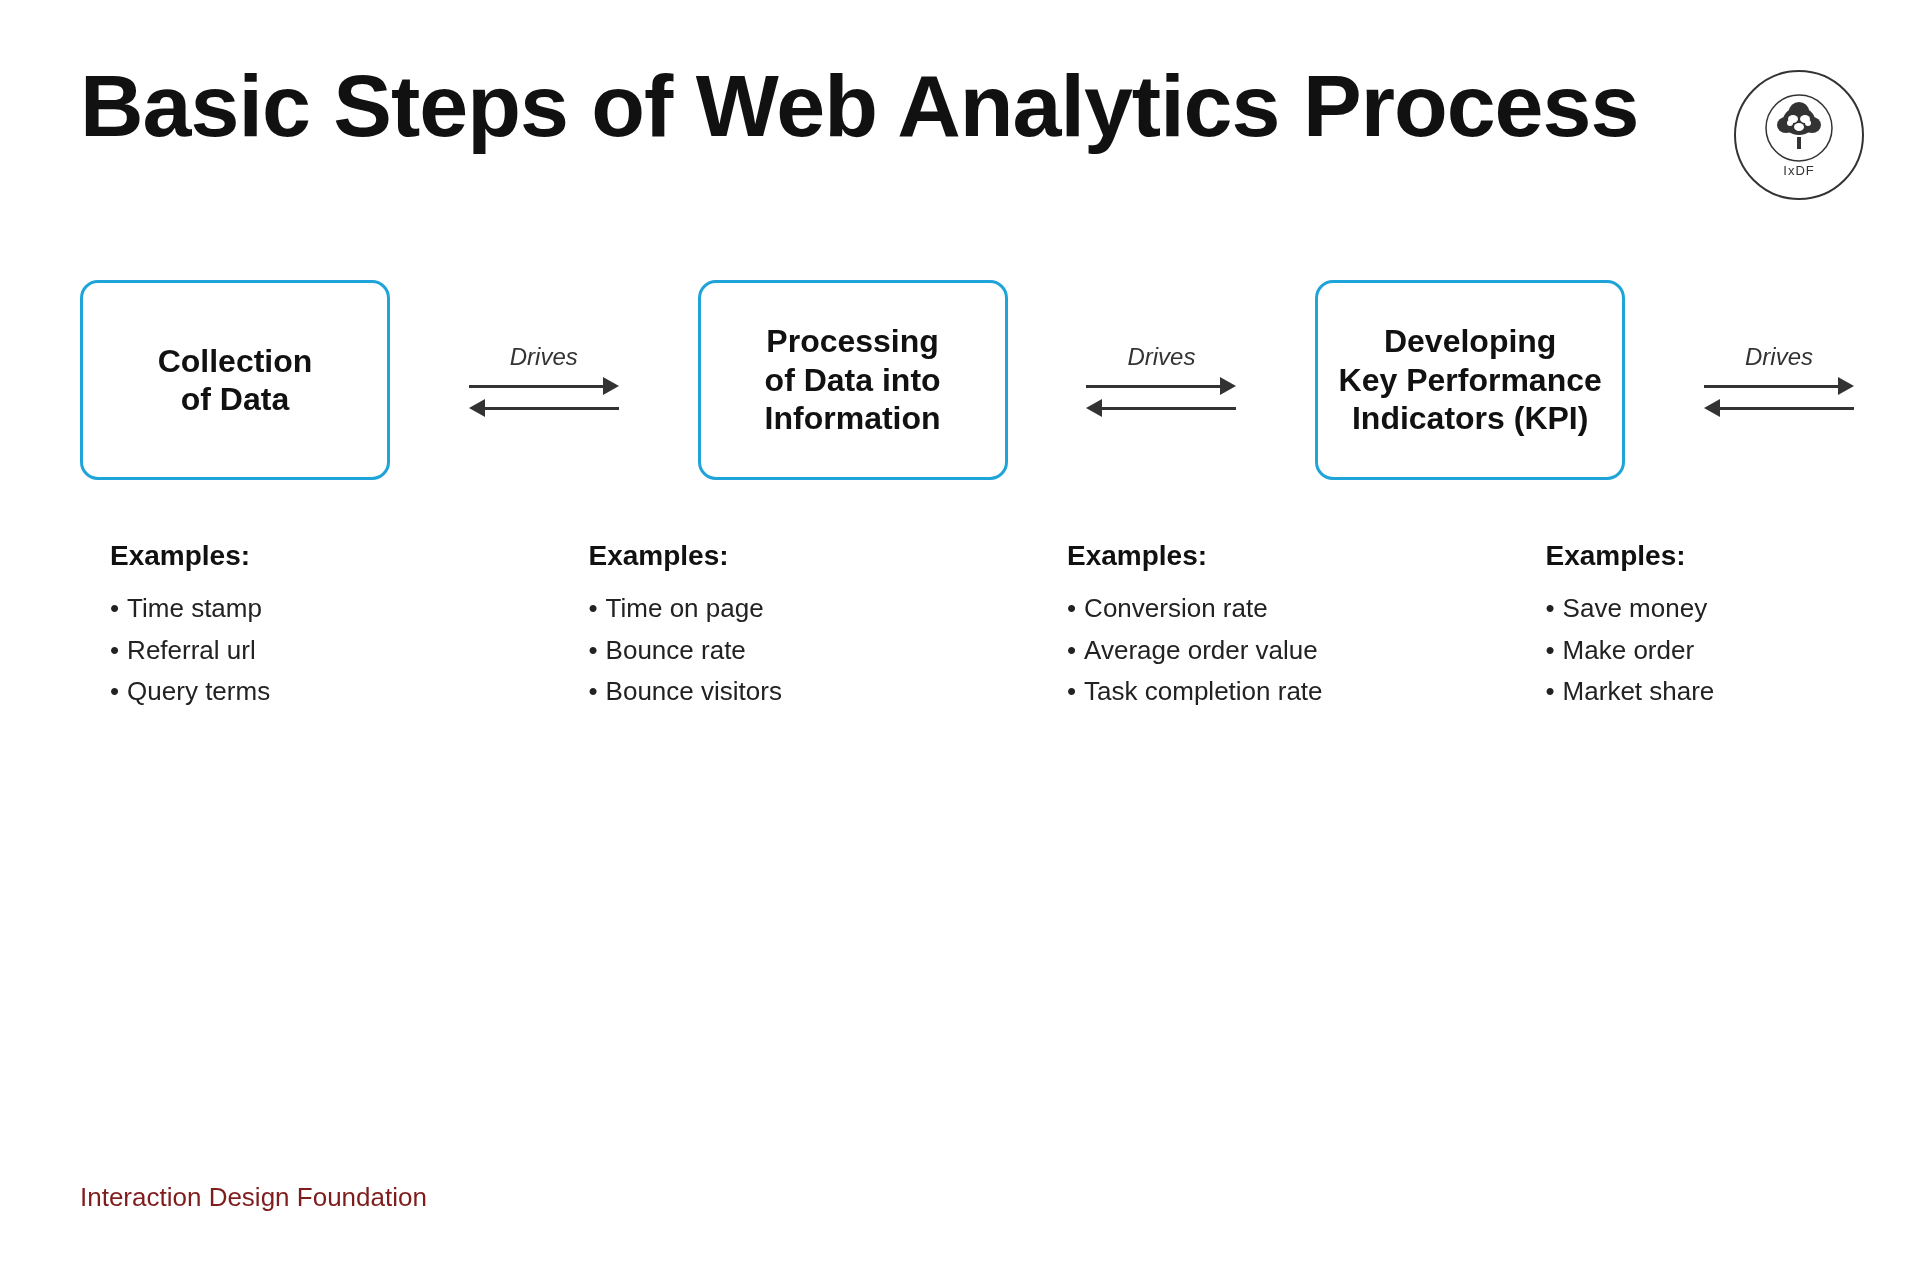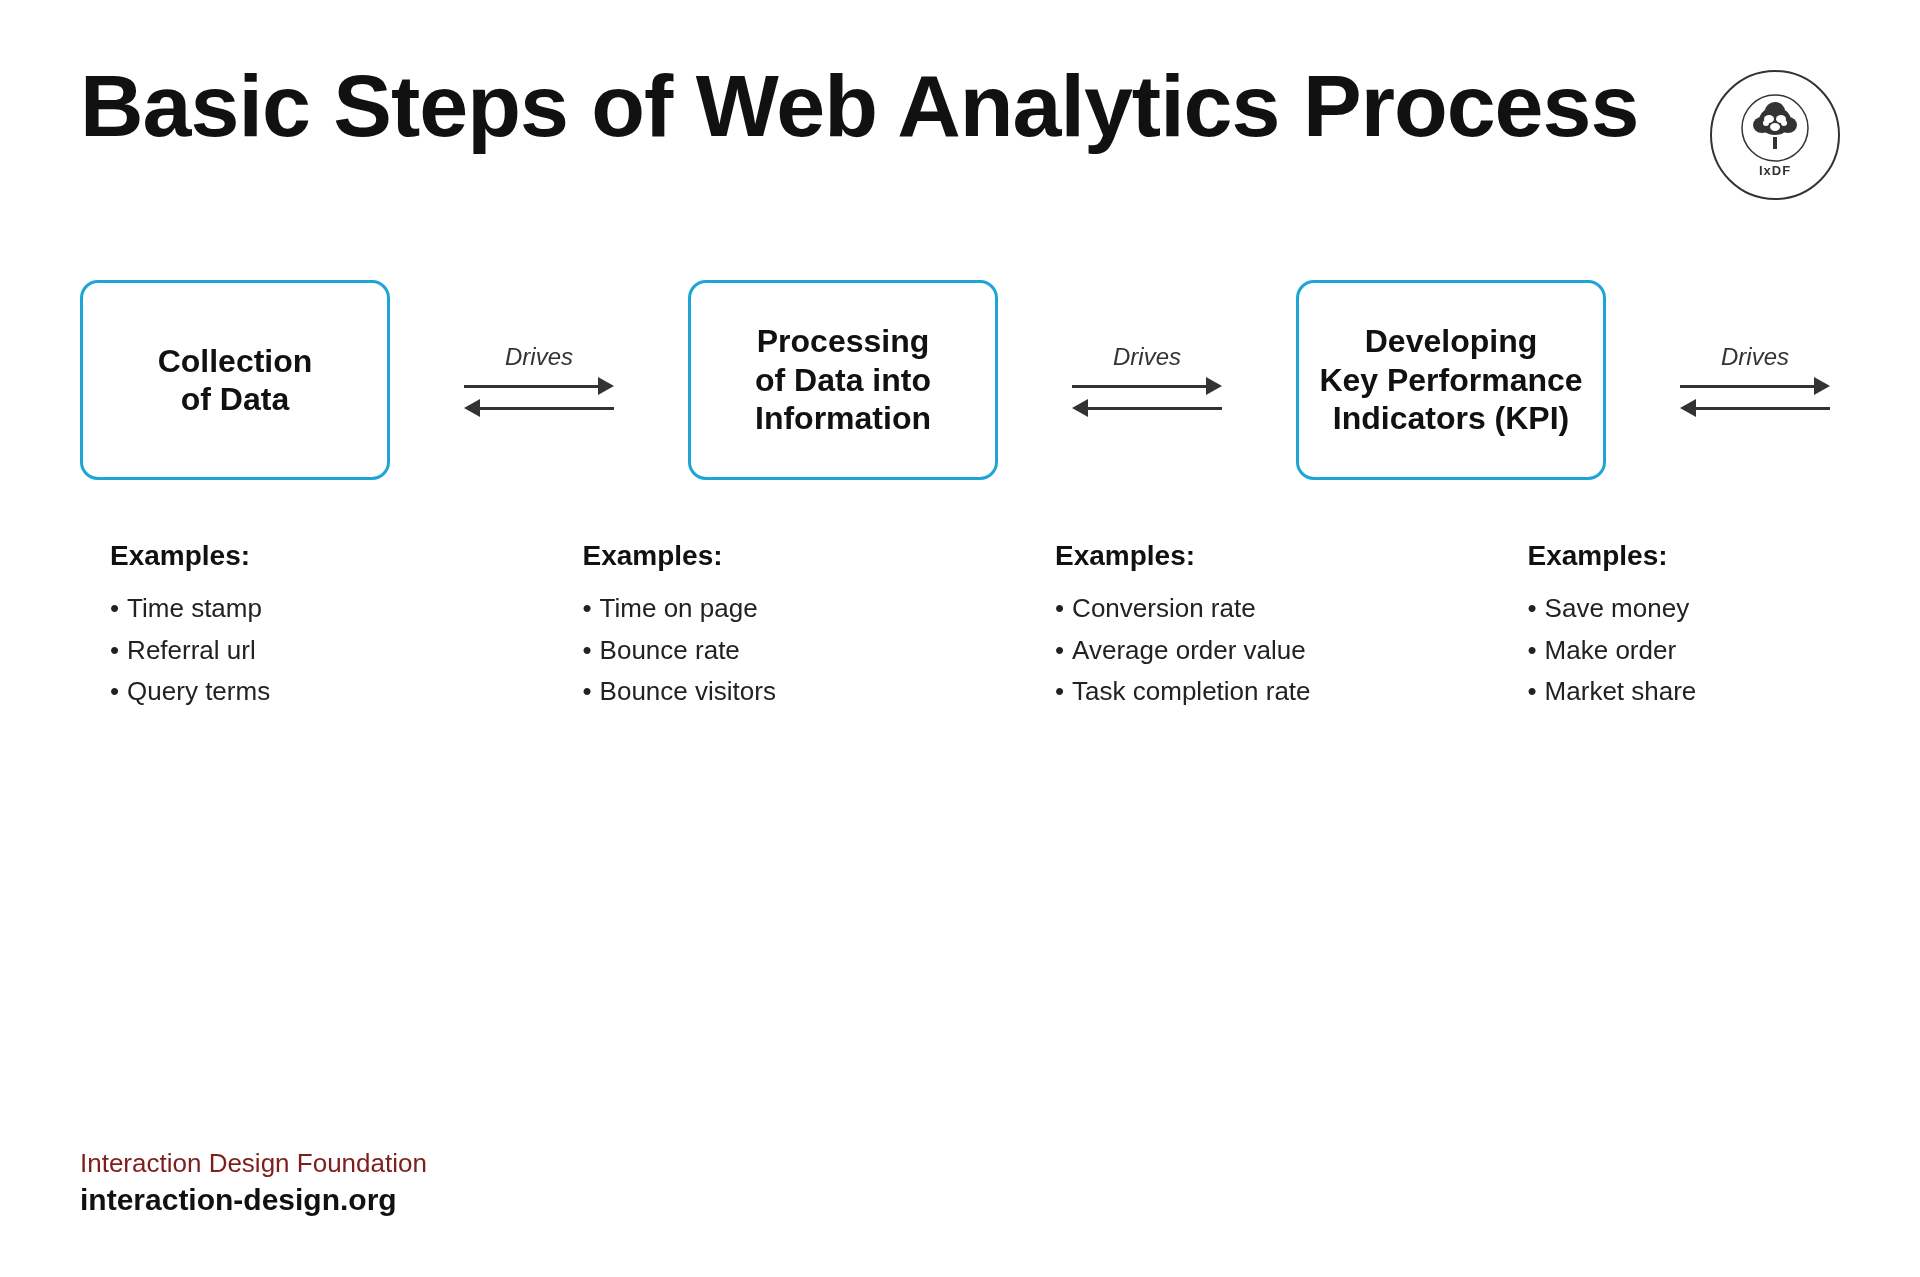--- a/index.html
+++ b/index.html
@@ -9,21 +9,21 @@
       width: 1920px;
       min-height: 1277px;
       position: relative;
       overflow: hidden;
     }
 
     .page-container {
       width: 1920px;
       min-height: 1277px;
       background: #ffffff;
-      padding: 60px 80px 60px 80px;
+      padding: 60px 56px 60px 80px;
       position: relative;
     }
 
     
     .header {
       display: flex;
       align-items: flex-start;
       justify-content: space-between;
       margin-bottom: 80px;
     }
@@ -49,21 +49,21 @@
       margin-top: 10px;
     }
 
     .logo-circle svg {
       width: 70px;
       height: 70px;
     }
 
     .logo-text {
       font-size: 13px;
-      font-weight: 700;
+      font-weight: 400;
       color: #333333;
       letter-spacing: 1px;
     }
 
     
     .flow-section {
       display: flex;
       align-items: center;
       justify-content: space-between;
       margin-bottom: 60px;
@@ -356,16 +356,15 @@
       <div class="example-item">
         <span class="bullet">•</span>
         <span>Market share</span>
       </div>
     </div>
 
   </div>
 
   <div class="footer">
     <div class="footer-org">Interaction Design Foundation</div>
-    <div class="footer-url">interaction-design.org</div>
   </div>
 
 </div>
 
 </body></html>

